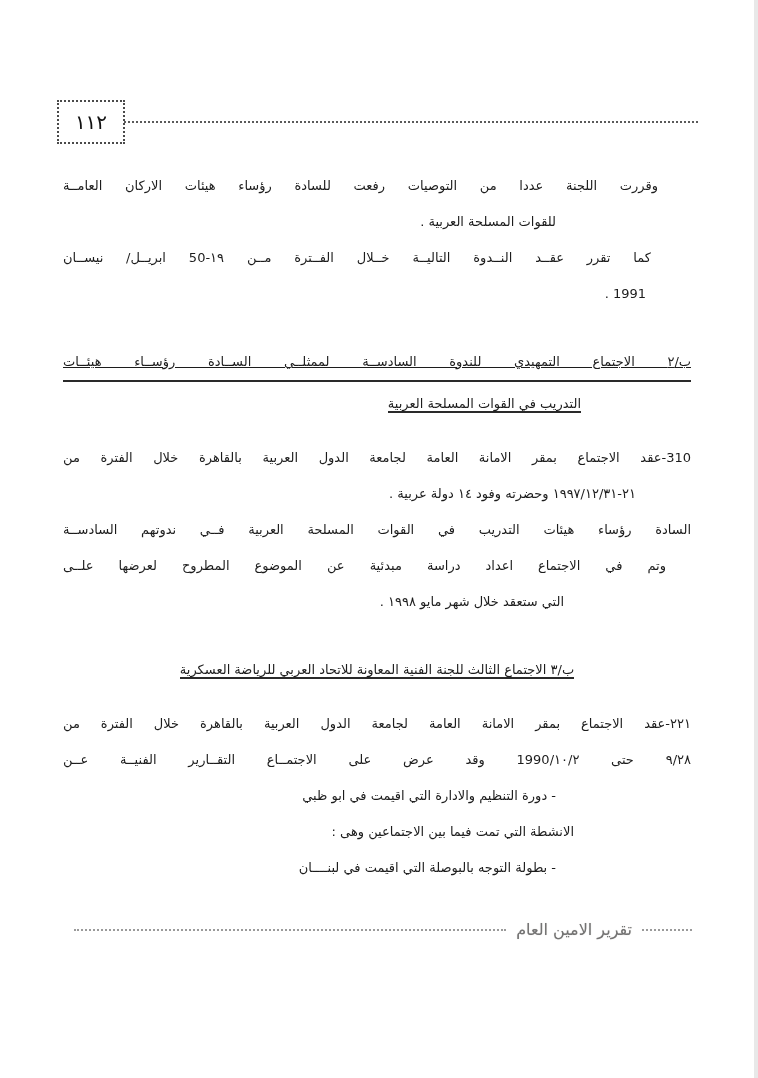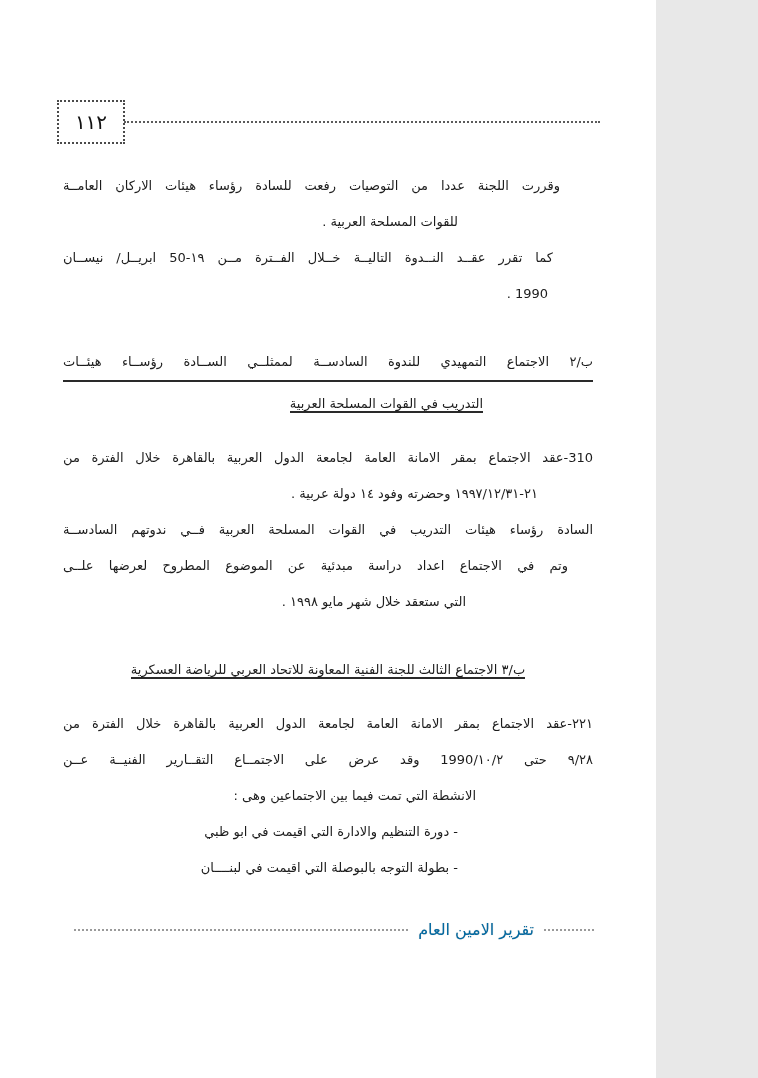--- a/index.html
+++ b/index.html
@@ -1,18 +1,18 @@
 <!DOCTYPE html>
 <html lang="ar"><head>
 <meta charset="utf-8">
 <style>
   html,body{margin:0;padding:0;background:#e8e8e8;}
   .page{
     position:relative;
-    width:656px;height:1078px;
+    width:754px;height:1078px;
     background:#ffffff;
     overflow:hidden;
     font-family:"DejaVu Sans",sans-serif;
     color:#1c1c1c;
   }
   
   .pagenum-box{
     position:absolute;left:57px;top:100px;width:64px;height:40px;
     border:2px dotted #4a4a4a;
     display:flex;align-items:center;justify-content:center;
@@ -41,35 +41,35 @@
   .ind40{padding-right:40px;}
   .end45{padding-right:45px;}
   .end55{padding-right:55px;}
   .end110{padding-right:110px;}
   .end117{padding-right:117px;}
   .end127{padding-right:127px;}
   .end135{padding-right:135px;}
   .mt32{margin-top:32px;}
   .mt18{margin-top:18px;}
   .mt4{margin-top:4px;}
-  .ruleunder{border-bottom:2px solid #2a2a2a;}
+  .ruleunder{border-bottom:2px solid #2a2a2a;text-decoration:underline;}
   .uspan{border-bottom:2px solid #2a2a2a;padding-bottom:0;}
   
   .footer{
     position:absolute;left:74px;right:62px;top:920px;
     display:flex;align-items:center;
   }
   .frule{border-top:2px dotted #9a9a9a;height:0;}
   .frule.long{flex:1;}
   .frule.short{width:50px;}
   .ftext{
     margin:0 10px;
     direction:rtl;
     font-size:16px;
-    color:#0369a1;
+    color:#737373;
     text-shadow:0 0 1px #c9c6c2;
     letter-spacing:1px;
     white-space:nowrap;
   }
 </style>
 </head>
 <body>
 
 <div class="page">
 
@@ -77,38 +77,38 @@
     <span>١١٢</span>
   </div>
   <div class="head-rule"></div>
 
   <div class="bodyblock">
 
     <div class="ln ind33">وقررت اللجنة عددا من التوصيات رفعت للسادة رؤساء هيئات الاركان العامــة</div>
     <div class="ln rt end135">للقوات المسلحة العربية .</div>
 
     <div class="ln ind40">كما تقرر عقــد النــدوة التاليــة خــلال الفــترة مــن ١٩-50 ابريــل/ نيســان</div>
-    <div class="ln rt end45">1990 .</div>
+    <div class="ln rt end45">1991 .</div>
 
     <div class="ln ruleunder mt32">ب/٢ الاجتماع التمهيدي للندوة السادســة لممثلــي الســادة رؤســاء هيئــات</div>
     <div class="ln rt end110 mt4"><span class="uspan">التدريب في القوات المسلحة العربية</span></div>
 
     <div class="ln mt18">310-عقد الاجتماع بمقر الامانة العامة لجامعة الدول العربية بالقاهرة خلال الفترة من</div>
     <div class="ln rt end55">٢١-٣١‏/‏١٢‏/‏١٩٩٧ وحضرته وفود ١٤ دولة عربية .</div>
 
     <div class="ln">السادة رؤساء هيئات التدريب في القوات المسلحة العربية فــي ندوتهم السادســة</div>
     <div class="ln ind25">وتم في الاجتماع اعداد دراسة مبدئية عن الموضوع المطروح لعرضها علــى</div>
     <div class="ln rt end127">التي ستعقد خلال شهر مايو ١٩٩٨ .</div>
 
     <div class="ln ctr mt32"><span class="uspan">ب/٣ الاجتماع الثالث للجنة الفنية المعاونة للاتحاد العربي للرياضة العسكرية</span></div>
 
     <div class="ln mt18">٢٢١-عقد الاجتماع بمقر الامانة العامة لجامعة الدول العربية بالقاهرة خلال الفترة من</div>
     <div class="ln">٢٨‏/‏٩ حتى ٢‏/‏١٠‏/‏1990 وقد عرض على الاجتمــاع التقــارير الفنيــة عــن</div>
+    <div class="ln rt end135">- دورة التنظيم والادارة التي اقيمت في ابو ظبي</div>
     <div class="ln rt end117">الانشطة التي تمت فيما بين الاجتماعين وهى :</div>
-    <div class="ln rt end135">- دورة التنظيم والادارة التي اقيمت في ابو ظبي</div>
     <div class="ln rt end135">- بطولة التوجه بالبوصلة التي اقيمت في لبنــــان</div>
 
   </div>
 
   <div class="footer">
     <div class="frule long"></div>
     <div class="ftext">تقرير الامين العام</div>
     <div class="frule short"></div>
   </div>
 

